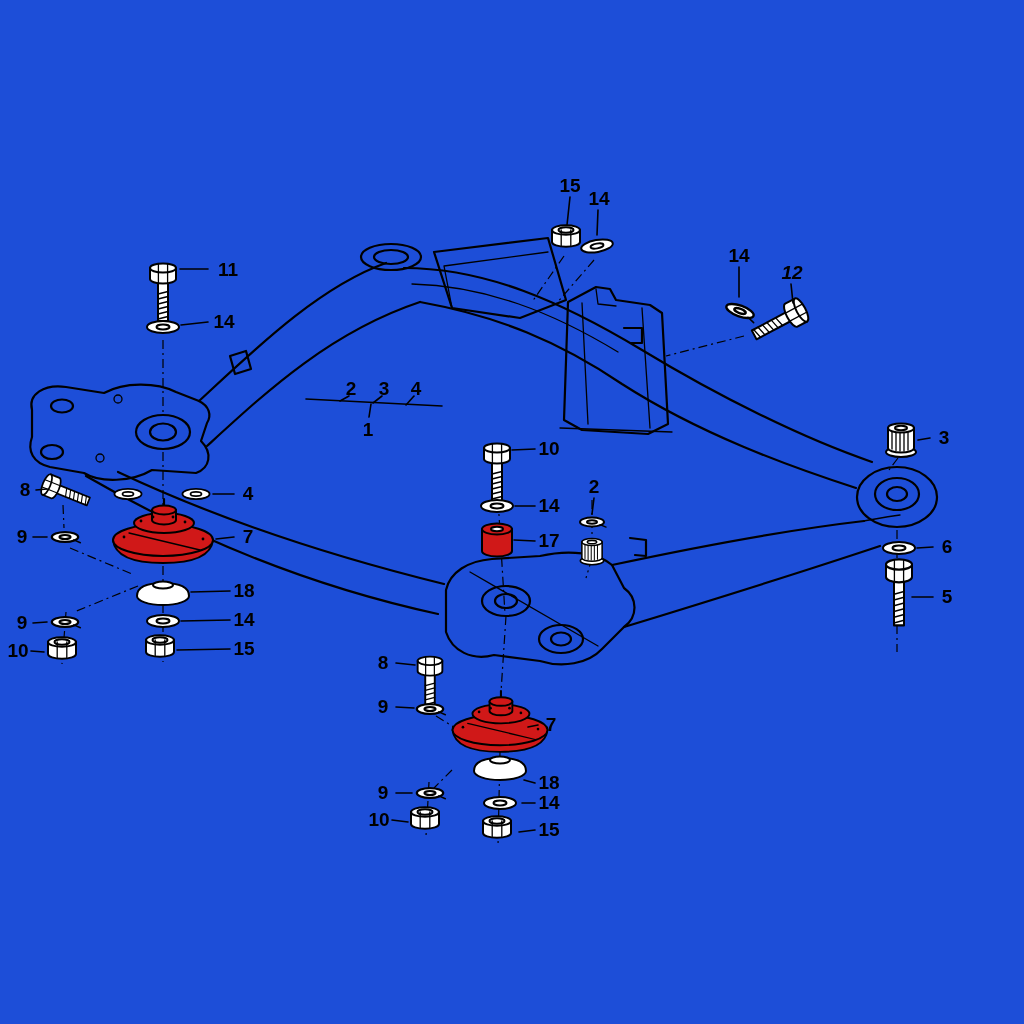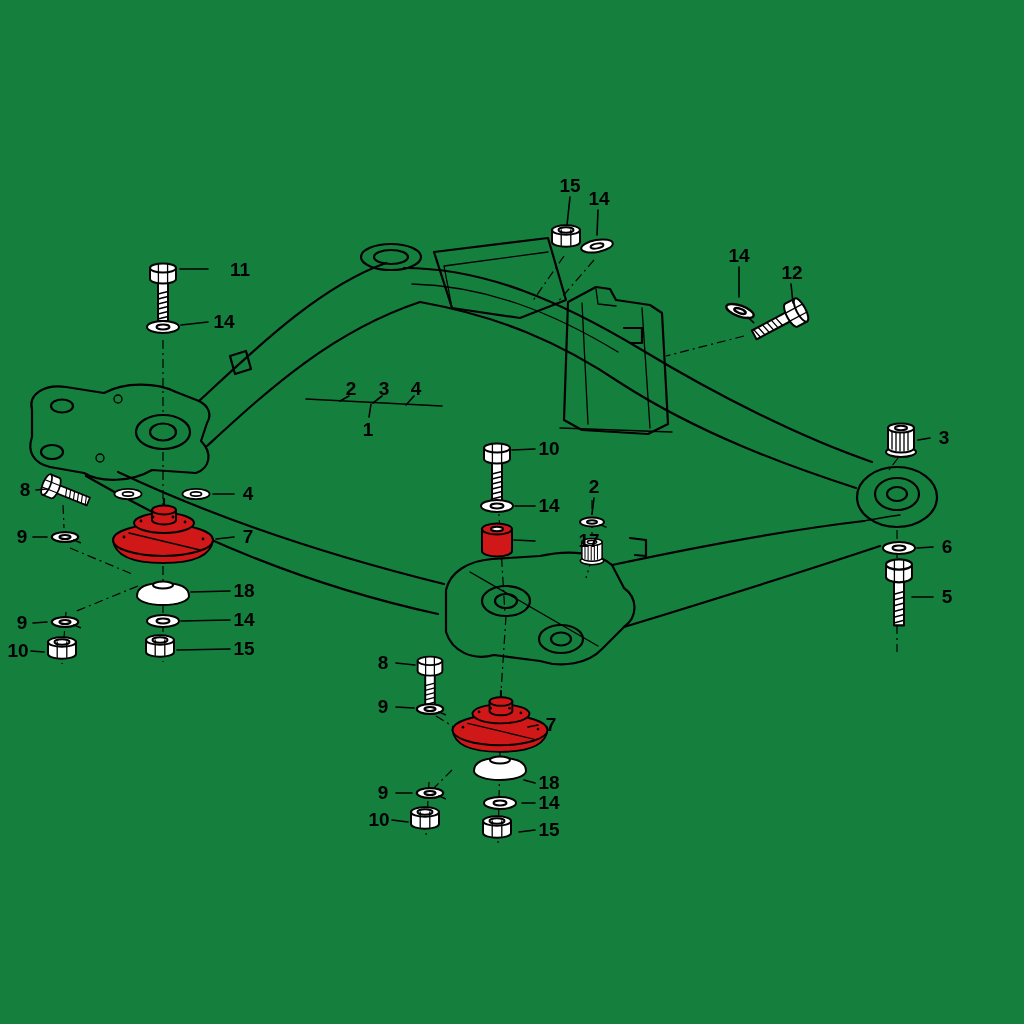--- a/index.html
+++ b/index.html
@@ -1,17 +1,17 @@
 <!DOCTYPE html>
 <html style="--hl: #d01818;"><head>
 <meta charset="utf-8">
 <style>
   html,body{margin:0;padding:0;background:#ffffff;}
   body{width:1024px;height:1024px;font-family:"Liberation Sans",sans-serif;}
-  .stage{position:relative;width:1024px;height:1024px;background:#15803d;overflow:hidden;}
+  .stage{position:relative;width:1024px;height:1024px;background:#1d4ed8;overflow:hidden;}
   .stage svg{position:absolute;left:0;top:0;}
   .callout{position:absolute;transform:translate(-50%,-50%);font-size:19px;font-weight:700;color:#000;white-space:nowrap;}
   
   .ln{fill:none;stroke:#000;stroke-width:2.2;stroke-linecap:round;stroke-linejoin:round;}
   .thin{stroke-width:1.3;}
   .wfill{fill:#fff;stroke:#000;stroke-width:2;stroke-linejoin:round;}
   .rfill{fill:var(--hl,#d01818);stroke:#000;stroke-width:2;stroke-linejoin:round;}
   .dash{fill:none;stroke:#000;stroke-width:1.2;stroke-dasharray:9 4 2 4;}
   .lead{fill:none;stroke:#000;stroke-width:1.6;stroke-linecap:round;}
   .dot{fill:#000;stroke:none;}
@@ -236,36 +236,36 @@
     <line class="lead" x1="382" y1="396" x2="373" y2="403"></line>
     <line class="lead" x1="414" y1="396" x2="406" y2="405"></line>
     <line class="lead" x1="371" y1="404" x2="369" y2="417"></line>
   </g>
 </svg>
 
 <div id="callouts">
       <span class="callout" style="left: 570px; top: 186px;">15</span>
       <span class="callout" style="left: 599px; top: 199px;">14</span>
       <span class="callout" style="left: 739px; top: 256px;">14</span>
-      <span class="callout" style="left: 792px; top: 273px;">12</span>
-      <span class="callout" style="left: 240px; top: 270px;">11</span>
+      <span class="callout" style="left: 792px; top: 273px; font-style: italic;">12</span>
+      <span class="callout" style="left: 228px; top: 270px;">11</span>
       <span class="callout" style="left: 224px; top: 322px;">14</span>
       <span class="callout" style="left: 351px; top: 389px;">2</span>
       <span class="callout" style="left: 384px; top: 389px;">3</span>
       <span class="callout" style="left: 416px; top: 389px;">4</span>
       <span class="callout" style="left: 368px; top: 430px;">1</span>
       <span class="callout" style="left: 549px; top: 449px;">10</span>
       <span class="callout" style="left: 944px; top: 438px;">3</span>
       <span class="callout" style="left: 25px; top: 490px;">8</span>
       <span class="callout" style="left: 248px; top: 494px;">4</span>
       <span class="callout" style="left: 594px; top: 487px;">2</span>
       <span class="callout" style="left: 549px; top: 506px;">14</span>
       <span class="callout" style="left: 22px; top: 537px;">9</span>
       <span class="callout" style="left: 248px; top: 537px;">7</span>
-      <span class="callout" style="left: 549px; top: 541px; margin-left: 40px;">17</span>
+      <span class="callout" style="left: 549px; top: 541px;">17</span>
       <span class="callout" style="left: 947px; top: 547px;">6</span>
       <span class="callout" style="left: 244px; top: 591px;">18</span>
       <span class="callout" style="left: 947px; top: 597px;">5</span>
       <span class="callout" style="left: 244px; top: 620px;">14</span>
       <span class="callout" style="left: 22px; top: 623px;">9</span>
       <span class="callout" style="left: 244px; top: 649px;">15</span>
       <span class="callout" style="left: 18px; top: 651px;">10</span>
       <span class="callout" style="left: 383px; top: 663px;">8</span>
       <span class="callout" style="left: 383px; top: 707px;">9</span>
       <span class="callout" style="left: 551px; top: 725px;">7</span>

